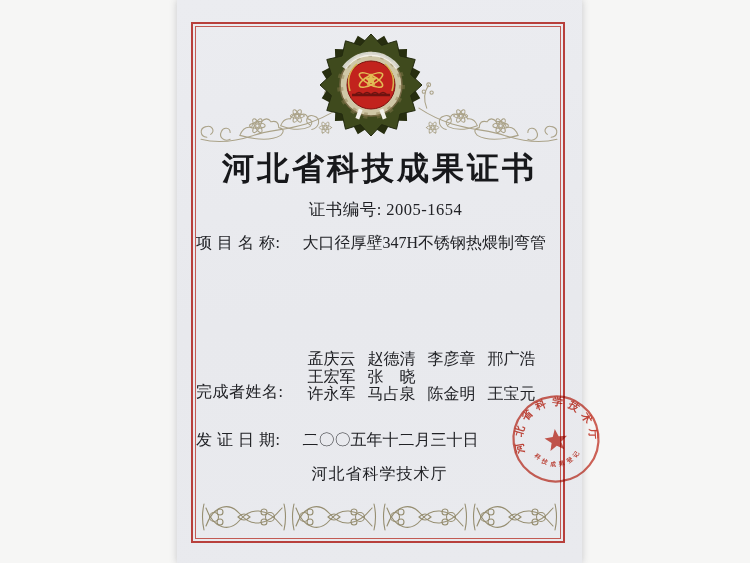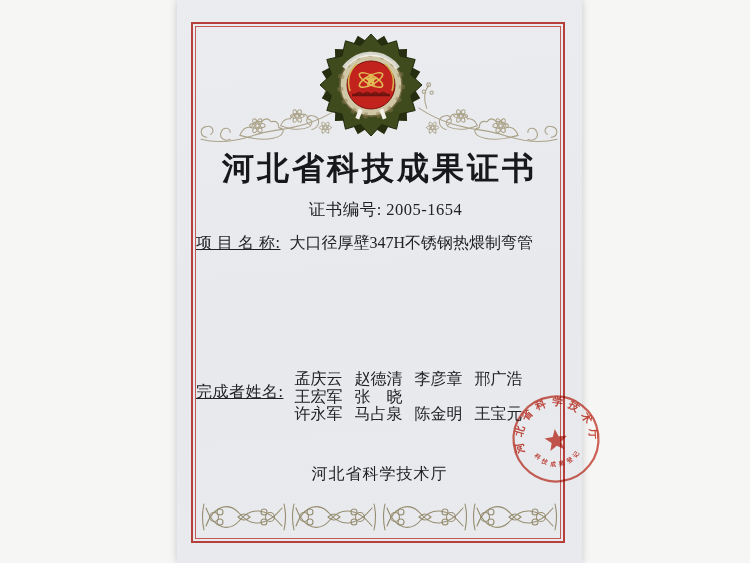--- a/index.html
+++ b/index.html
@@ -33,29 +33,29 @@
     letter-spacing:3px; white-space:nowrap;
   }
   .cert-no {
     position:absolute; top:199px; left:12px; right:0;
     text-align:center; font-size:16.5px; color:#212226; letter-spacing:.5px;
   }
   .row {
     position:absolute; left:19px; right:14px;
     font-size:16px; color:#212226; white-space:nowrap;
   }
-  .row .label { letter-spacing:.5px; margin-right:9px;text-decoration:underline; }
+  .row .label { letter-spacing:.5px; margin-right:22px; }
   .row-project  { top:233px; }
   .row-unit     { top:283px; }
   .row-names    { top:350px; display:flex; align-items:flex-end; }
   .row-registry { top:399px; }
   .row-date     { top:430px; }
   .names-grid { margin-left:2px; }
   .names-line { line-height:17.6px; height:17.6px; }
-  .names-line span { display:inline-block; width:52px; margin-right:8px;margin-top:20px; }
+  .names-line span { display:inline-block; width:52px; margin-right:8px; }
   .issuer {
     position:absolute; top:464px; left:0; right:0;
     text-align:center; font-size:16px; color:#212226; letter-spacing:1px;
   }
   .seal {
     position:absolute; left:328px; top:388px; width:102px; height:102px;
     mix-blend-mode:multiply; opacity:.92; transform:rotate(-7deg);
     pointer-events:none;
   }
   .bottom-band {
@@ -176,20 +176,23 @@
       <div class="names-line">
         <span>王宏军</span><span>张　晓</span>
       </div>
       <div class="names-line">
         <span>许永军</span><span>马占泉</span><span>陈金明</span><span>王宝元</span>
       </div>
     </div>
   </div>
 
 
+  <div class="row row-date">
+    <span class="label">发 证 日 期:</span><span>二〇〇五年十二月三十日</span>
+  </div>
 
   <div class="issuer">河北省科学技术厅</div>
 
   <svg class="seal" viewBox="0 0 120 120">
     <g fill="none" stroke="#c93a2c">
       <circle cx="60" cy="60" r="50" stroke-width="2.6" opacity="0.85"></circle>
     </g>
     <defs>
       <path id="sealTopArc" d="M22.4,73.7 A40,40 0 1 1 97.6,73.7"></path>
       <path id="sealBottomArc" d="M31,73.5 A32,32 0 0 0 89,73.5"></path>

